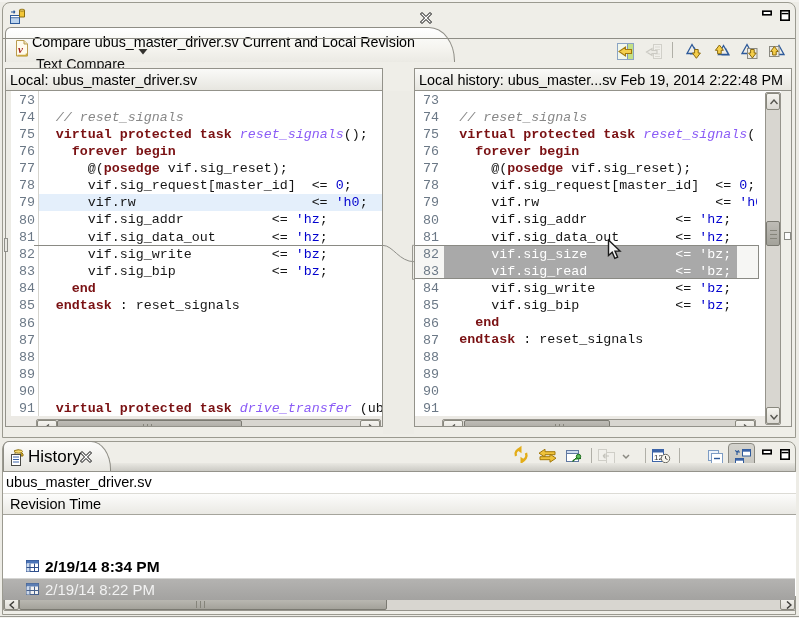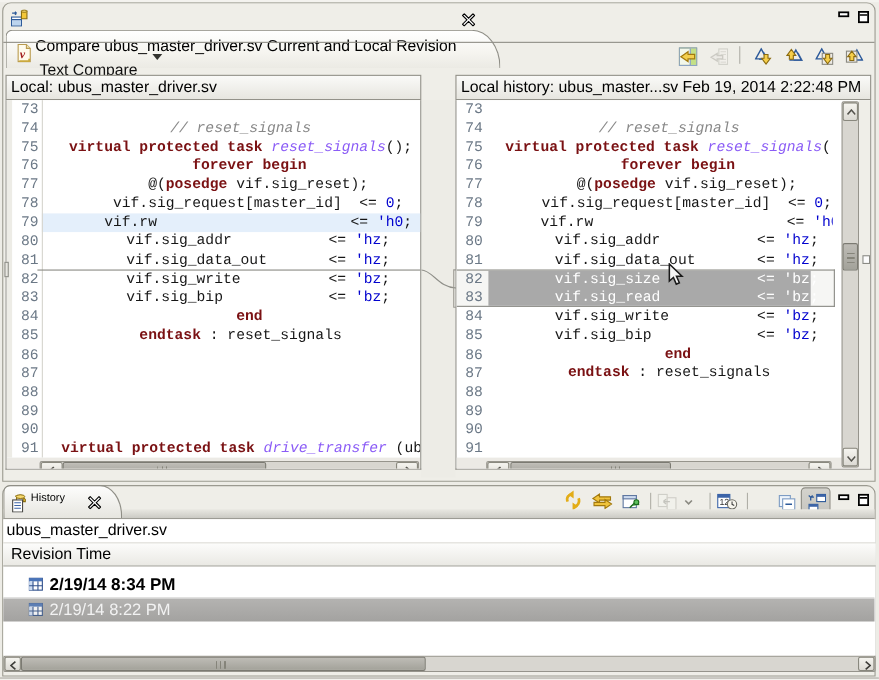--- a/index.html
+++ b/index.html
@@ -25,43 +25,43 @@
 
 .pane { position:absolute; top:91px; height:336px; background:#fff;
   border:1px solid #93928a; border-top:none; overflow:hidden; }
 #paneL { left:5px; width:378px; }
 #paneR { left:414px; width:378px; }
 #strip { position:absolute; left:383px; top:91px; width:31px; height:343px; background:#edece6; }
 
 .ln { position:absolute; text-align:right; color:#6b7886; font-family:"Liberation Mono",monospace;
   font-size:13.33px; line-height:17.15px; white-space:pre; }
 .code { position:absolute; font-family:"Liberation Mono",monospace; font-size:13.33px;
-  line-height:17.15px; white-space:pre; color:#161616; overflow:hidden;text-align:center; }
+  line-height:17.15px; white-space:pre; color:#161616; overflow:hidden; }
 .code div { height:17.15px; }
 .k { color:#7a1113; font-weight:bold;margin-top:12px; }
 .fn { color:#8b5cf6;font-style:italic; }
 .c { color:#888888; font-style:italic; }
 .v { color:#0202ce; }
 
 #hist { position:absolute; left:2px; top:441px; width:794px; height:174px;
   background:#efeee8; border:1px solid #9b9a90; border-radius:8px 8px 0 0; }
 #htab { position:absolute; left:3px; top:441px; width:108px; height:30px;
   background:linear-gradient(#fdfdfc,#e6e5df);
   border:1px solid #8e8d85; border-bottom:none; border-radius:6px 20px 0 0 / 6px 28px 0 0; z-index:3; }
-#htab .ttl { position:absolute; left:24px; top:5px; font-size:10px; color:#000; }
+#htab .ttl { position:absolute; left:24px; top:5px; font-size:17px; color:#000; }
 #htabband { position:absolute; left:3px; top:463px; width:792px; height:7.5px;
   background:linear-gradient(#e9e8e2,#cbcac4); z-index:1; }
 #htabline { position:absolute; left:3px; top:470.5px; width:792px; height:1px; background:#94938b; z-index:1; }
 #edtabline { position:absolute; left:3px; top:37.5px; width:792px; height:1px; background:#8e8d85; }
 #hcontent { position:absolute; left:3px; top:472px; width:793px; height:124px; background:#fff; z-index:2; }
 #hfile { position:absolute; left:3px; top:2px; font-size:14.5px; color:#000; }
 #hcolhead { position:absolute; left:0; top:21px; width:793px; height:22px;
   background:linear-gradient(#fcfcfb,#eae9e4); border-top:1px solid #dcdbd5; border-bottom:1px solid #a5a49c; }
 #hcolhead span { position:absolute; left:7px; top:2px; font-size:14.5px; color:#000; }
-.hrow { position:absolute; left:0; width:792px; height:22px; }
+.hrow { position:absolute; left:0; width:792px; height:22px;margin-top:35px; }
 .hrow .t { position:absolute; left:42px; top:2px; font-size:15px; }
 #hrow1 { top:49px; } #hrow1 .t { font-weight:bold; color:#000; font-size:15.5px; }
 #hrow2 { top:71px; background:linear-gradient(#b4b3b1,#a3a2a0); border-top:1px solid #d5d5d3; }
 #hrow2 .t { color:#f2f2f2; }
 
 .sb { position:absolute; background:#d8d6d0; border:1px solid #96948c; border-radius:2px; }
 .sbthumb { position:absolute; background:linear-gradient(#bebcb6,#a3a29a); border:1px solid #7b7a72; border-radius:2px; }
 .sbbtn { position:absolute; background:linear-gradient(#f5f4ef,#dcdad4); border:1px solid #89887e; border-radius:2px; }
 .grip3 { position:absolute; width:11px; height:7px;
   background:repeating-linear-gradient(90deg, #85847a 0 1px, transparent 1px 4px); }

